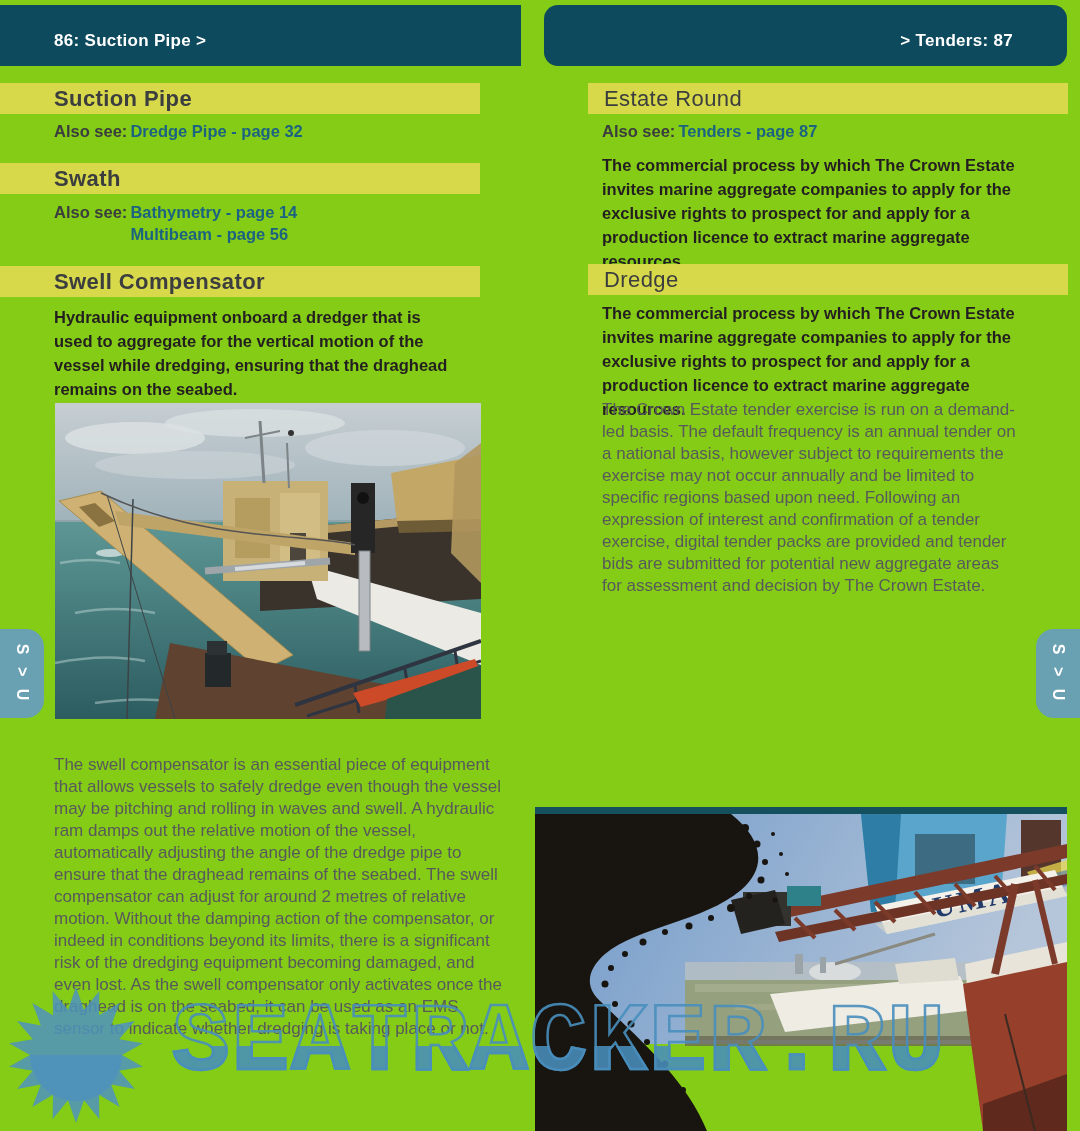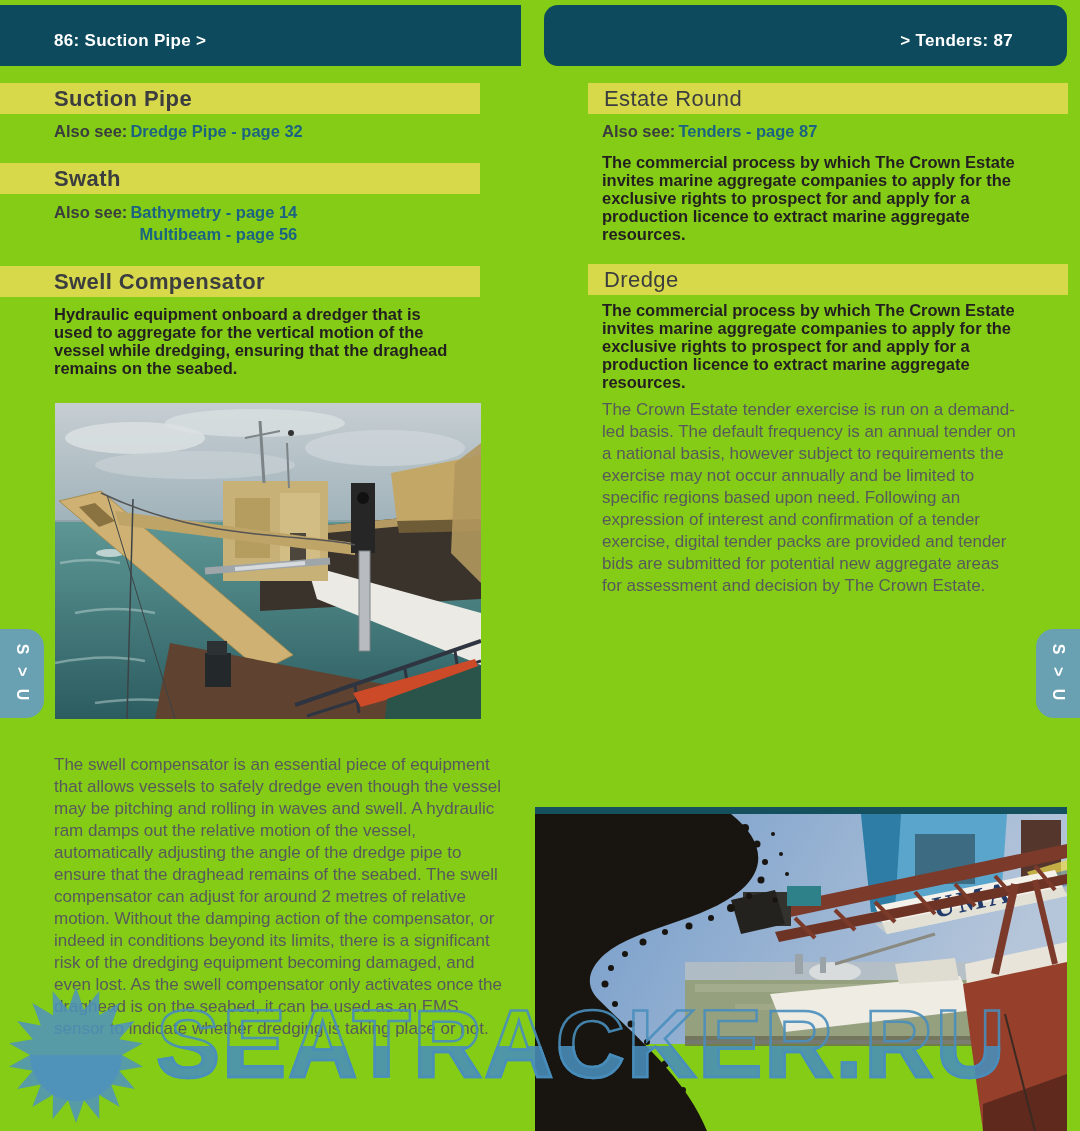--- a/index.html
+++ b/index.html
@@ -15,38 +15,38 @@
   
   .band{position:absolute;height:31px;background:#d7d84a;display:flex;align-items:center;}
   .band .title{color:#3b3d3f;font-size:22px;font-weight:400;letter-spacing:.4px;}
   .band-l{left:0;width:480px;}
   .band-l .title{padding-left:54px;font-weight:bold;}
   .band-r{left:588px;width:480px;}
   .band-r .title{padding-left:16px;}
   
   .alsosee{position:absolute;display:flex;font-size:16.5px;font-weight:bold;line-height:22px;}
   .alsosee .lbl{color:#3a3c3e;white-space:nowrap;}
-  .alsosee .links{margin-left:3px;color:#1b6381;text-align:right;}
+  .alsosee .links{margin-left:3px;color:#1b6381;}
   .alsosee .links div{color:#1b6381;cursor:pointer;}
   
-  .def{position:absolute;font-size:16.5px;font-weight:bold;color:#231f20;line-height:18px;}
+  .def{position:absolute;font-size:16.5px;font-weight:bold;color:#231f20;line-height:24px;}
   .body-text{position:absolute;font-size:17px;color:#58595b;line-height:22px;}
   
   .tab{position:absolute;top:629px;width:44px;height:89px;background:#69a1b2;
        display:flex;align-items:center;justify-content:center;z-index:30;}
   .tab-left{left:0;border-radius:0 18px 18px 0;}
   .tab-right{left:1036px;border-radius:18px 0 0 18px;}
   .tab span{transform:rotate(90deg);color:#fff;font-weight:bold;font-size:16px;
             letter-spacing:4px;white-space:nowrap;}
   
   .photo{position:absolute;overflow:hidden;z-index:1;}
   .photo-strip{position:absolute;left:535px;top:807px;width:532px;height:7px;background:#14505e;z-index:1;}
   
   .watermark{position:absolute;left:0;top:0;width:1080px;height:1131px;pointer-events:none;z-index:40;}
-  .wm-text{position:absolute;left:156px;top:996px;font-family:Liberation Sans, sans-serif;
+  .wm-text{position:absolute;left:172px;top:996px;font-family:Liberation Mono, monospace;
            font-weight:bold;font-size:96px;line-height:1;letter-spacing:2px;white-space:nowrap;
            color:transparent;-webkit-text-stroke:2.5px rgba(72,142,188,.9);
            background:linear-gradient(180deg,rgba(0,0,0,0) 0%,rgba(0,0,0,0) 52%,rgba(72,142,188,.88) 52%);
            -webkit-background-clip:text;background-clip:text;}
   .wm-sun{position:absolute;left:6px;top:985px;}
 </style>
 </head>
 <body>
 
 <div class="page">

